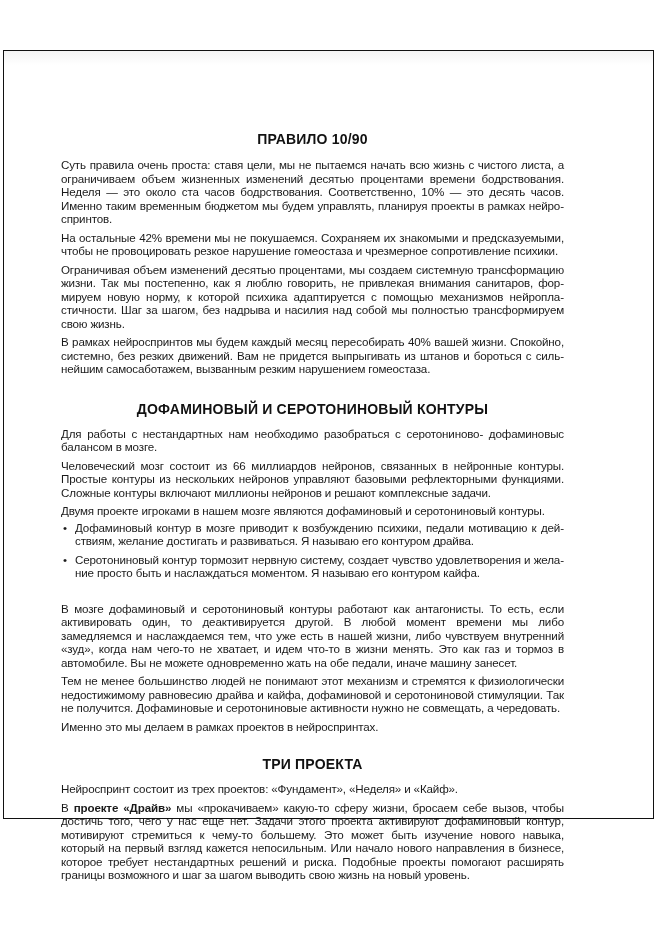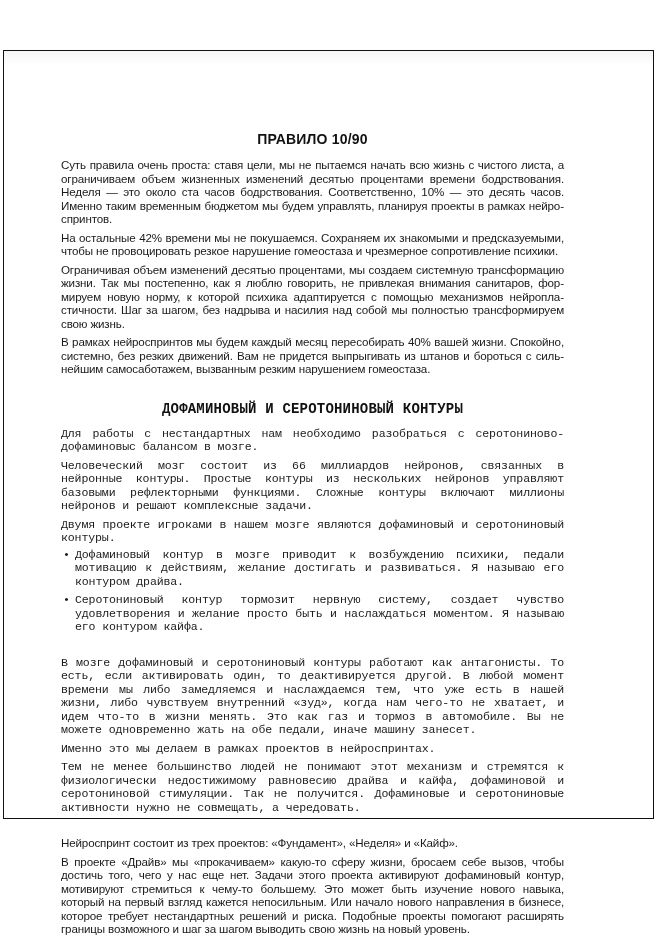--- a/index.html
+++ b/index.html
@@ -44,42 +44,42 @@
       text-align: center;
       letter-spacing: 0.2px;
       color: #111;
     }
     p {
       margin: 0 0 5px 0;
       text-align: justify;
       hyphens: manual;
     }
     .sec1 h2 { margin-bottom: 10px; }
-    .sec2 { margin-top: 24px; font-family: Liberation Mono, monospace; }
+    .sec2 { margin-top: 24px; }
     .sec2 h2 { margin-bottom: 9px; }
     .sec3 { margin-top: 22px; }
     .sec3 h2 { margin-bottom: 9px; }
     ul {
       list-style: none;
       margin: 0 0 5px 0;
       padding: 0;
     }
     li {
       position: relative;
       padding-left: 14px;
       margin-bottom: 5px;
       text-align: justify;
     }
     .bullet {
       position: absolute;
       left: 2px;
       top: 0;
     }
     .after-list { margin-top: 22px; }
-    b { font-weight: normal; }
+    b { font-weight: bold; }
   </style>
 </head>
 <body>
 
 <div class="page">
   <div class="content">
 
     <section class="sec1">
       <h2>ПРАВИЛО 10/90</h2>
       <p>Суть правила очень проста: ставя цели, мы не пытаемся начать всю жизнь с чистого листа, а ограничиваем объем жизненных изменений десятью процентами времени бодрствования. Неделя — это около ста часов бодрствования. Соответственно, 10% — это десять часов. Именно таким временным бюджетом мы будем управлять, планируя проекты в рамках нейро­спринтов.</p>
@@ -97,23 +97,24 @@
         <li>
           <span class="bullet">•</span>
           <span>Дофаминовый контур в мозге приводит к возбуждению психики, педали мотивацию к дей­ствиям, желание достигать и развиваться. Я называю его контуром драйва.</span>
         </li>
         <li>
           <span class="bullet">•</span>
           <span>Серотониновый контур тормозит нервную систему, создает чувство удовлетворения и жела­ние просто быть и наслаждаться моментом. Я называю его контуром кайфа.</span>
         </li>
       </ul>
       <p class="after-list">В мозге дофаминовый и серотониновый контуры работают как антагонисты. То есть, если активировать один, то деактивируется другой. В любой момент времени мы либо замедляемся и наслаждаемся тем, что уже есть в нашей жизни, либо чувствуем внутренний «зуд», когда нам чего-то не хватает, и идем что-то в жизни менять. Это как газ и тормоз в автомобиле. Вы не можете одновременно жать на обе педали, иначе машину занесет.</p>
+      <p>Тем не менее большинство людей не понимают этот механизм и стремятся к физиологически недостижимому равновесию драйва и кайфа, дофаминовой и серотониновой стимуляции. Так не получится. Дофаминовые и серотониновые активности нужно не совмещать, а чередовать.</p>
       <p>Именно это мы делаем в рамках проектов в нейроспринтах.</p>
-      <p>Тем не менее большинство людей не понимают этот механизм и стремятся к физиологически недостижимому равновесию драйва и кайфа, дофаминовой и серотониновой стимуляции. Так не получится. Дофаминовые и серотониновые активности нужно не совмещать, а чередовать.</p>
     </section>
 
     <section class="sec3">
+      <h2>ТРИ ПРОЕКТА</h2>
       <p>Нейроспринт состоит из трех проектов: «Фундамент», «Неделя» и «Кайф».</p>
       <p><span>В </span><b>проекте «Драйв»</b><span> мы «прокачиваем» какую-то сферу жизни, бросаем себе вызов, чтобы достичь того, чего у нас еще нет. Задачи этого проекта активируют дофаминовый контур, мотивируют стремиться к чему-то большему. Это может быть изучение нового навыка, который на первый взгляд кажется непосильным. Или начало нового направления в бизнесе, которое требует нестандартных решений и риска. Подобные проекты помогают расширять границы возможного и шаг за шагом выводить свою жизнь на новый уровень.</span></p>
     </section>
 
   </div>
 </div>
 
 </body></html>

